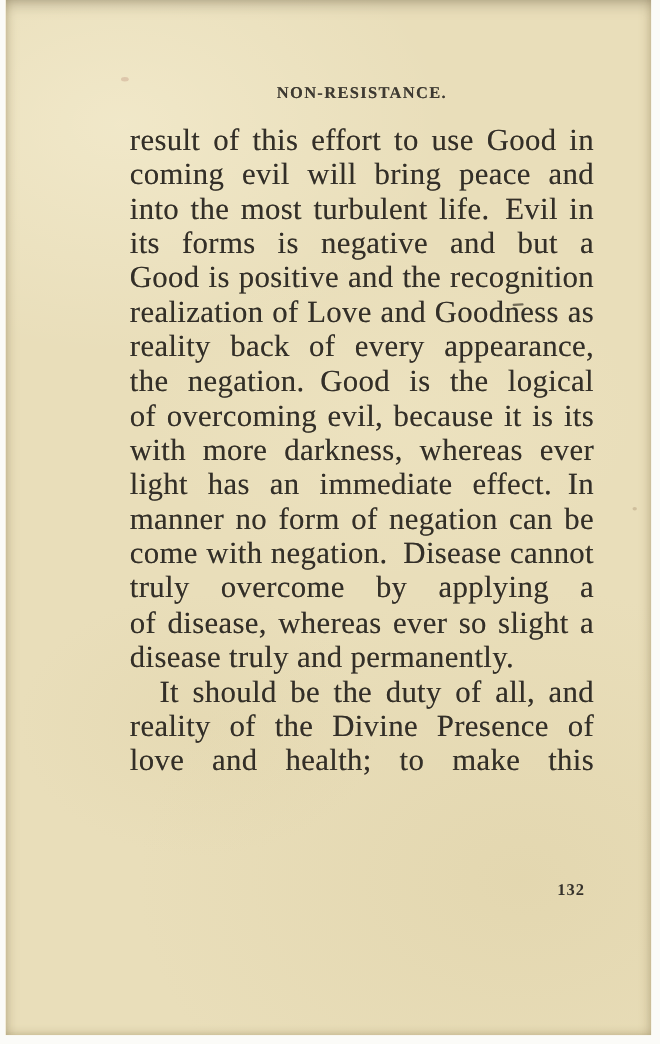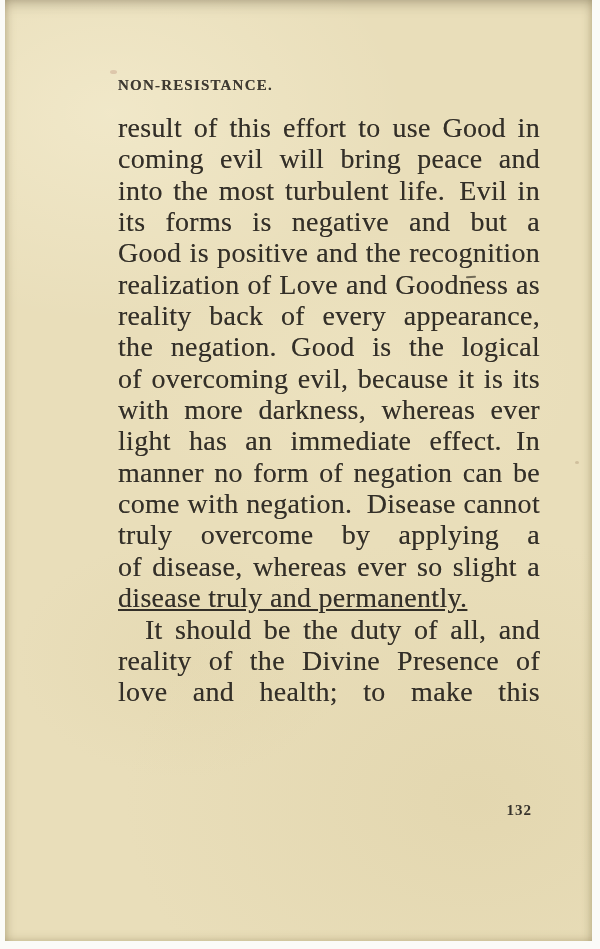--- a/index.html
+++ b/index.html
@@ -36,20 +36,21 @@
       inset 0 10px 14px -8px rgba(118,108,82,0.55),
       inset 8px 0 10px -7px rgba(150,136,98,0.50),
       inset -8px 0 10px -7px rgba(150,136,98,0.45),
       inset 0 -7px 9px -6px rgba(160,146,105,0.45);
   }
   .running-head {
     position: absolute;
     top: 77px;
     left: 113px;
     width: 422px;
+    text-align: center;
     font-size: 15px;
     font-weight: 700;
     letter-spacing: 1.2px;
     color: #3e3a32;
     text-shadow: 0 0 0.5px rgba(62,58,50,0.6);
   }
   .body-text {
     position: absolute;
     top: 112px;
     left: 113px;
@@ -64,21 +65,20 @@
     text-align: justify;
     text-align-last: justify;
     text-justify: inter-word;
     white-space: normal;
     overflow: hidden;
     text-shadow: 0 0 0.5px rgba(51,47,40,0.55);
   }
   .line.flush {
     text-align: left;
     text-align-last: left;
-    text-decoration: underline;
   }
   .line.indent {
     padding-left: 27px;
   }
   .folio {
     position: absolute;
     top: 802px;
     left: 113px;
     width: 422px;
     text-align: right;

